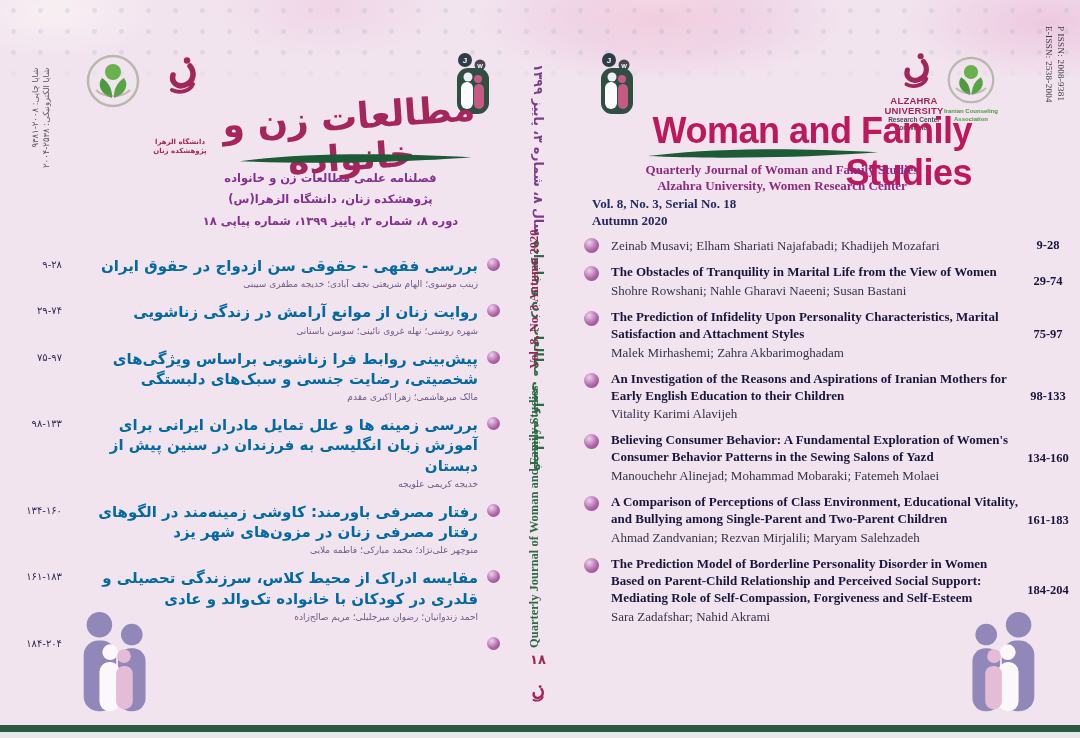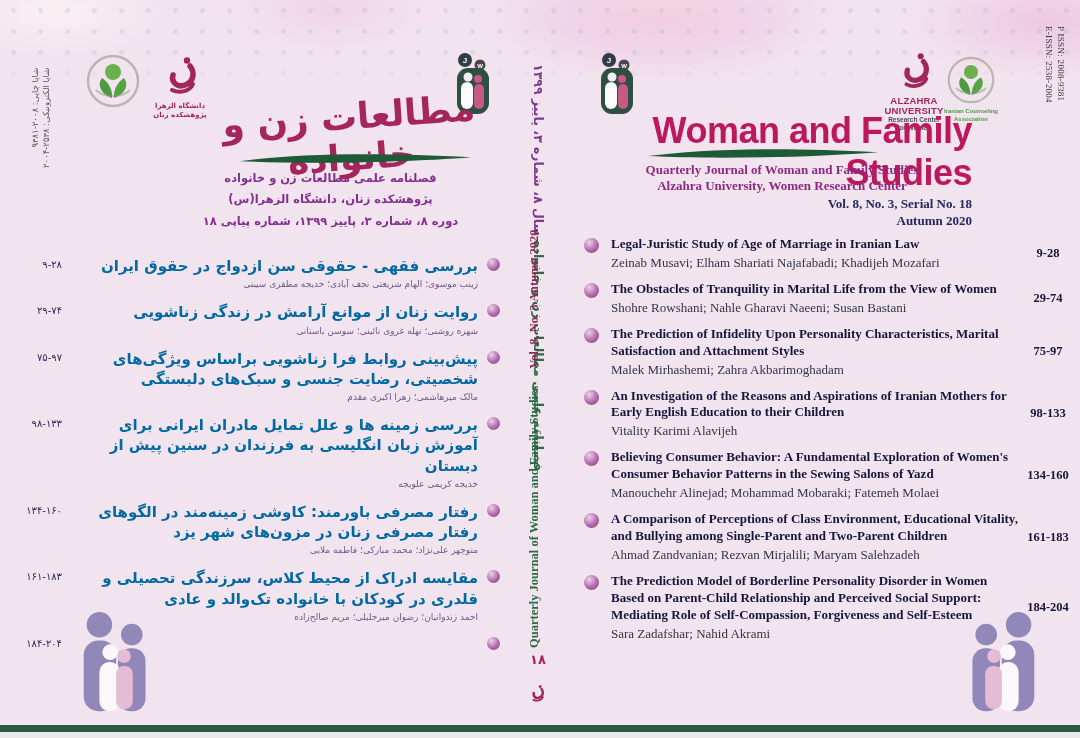--- a/index.html
+++ b/index.html
@@ -71,36 +71,36 @@
   .spine-logo{position:absolute; left:528px; top:684px;}
 
   
   .en-title{
     position:absolute; left:592px; top:110px; width:380px; text-align:right;
     font-family:"Liberation Sans",sans-serif; font-weight:900; font-size:36px; letter-spacing:-.5px;
     color:#be185d;
   }
   .en-subtitle{position:absolute; left:592px; top:162px; width:380px; text-align:center;
     font-weight:bold; font-size:13px; color:#8e2a7e; line-height:1.25;}
-  .en-issue{position:absolute; left:592px; top:196px; width:380px; text-align:right;
+  .en-issue{position:absolute; left:592px; top:196px; width:380px; text-align:left;
     font-weight:bold; font-size:13px; color:#22295f; line-height:1.3;}
   .en-issn{left:1066px; top:26px; transform:rotate(90deg);
     font-family:"Liberation Serif",serif; font-size:9px; color:#3c3c44; line-height:1.3; letter-spacing:.3px;}
   .en-toc{position:absolute; left:584px; top:236px; width:492px; display:flex; flex-direction:column; gap:10px;}
   .en-item{display:flex; align-items:flex-start;}
   .en-item .bullet{width:15px; height:15px; margin-top:2px; margin-right:12px;}
   .en-item-text{flex:1 1 auto;}
   .en-item-title{font-weight:bold; font-size:13px; color:#16163c; line-height:1.3;}
   .en-item-authors{font-size:13px; color:#33334a; margin-top:2px;}
   .en-item-pages{flex:0 0 56px; font-size:12.5px; font-weight:bold; color:#16163c; text-align:center; align-self:center;}
 
   
   .logo{position:absolute;}
   .alz-left-text{font-family:"DejaVu Sans",sans-serif; font-size:7px; color:#a1265a; font-weight:bold;
-    direction:rtl; line-height:1.3;}
+    direction:rtl; line-height:1.3;margin-top:36px;}
   .alz-right{width:72px; text-align:center; font-family:"Liberation Sans",sans-serif;}
   .alz-right .n1{font-size:9.5px; font-weight:700; color:#a1265a; line-height:1.05; letter-spacing:.2px;}
   .alz-right .n2{font-size:6.5px; font-weight:bold; color:#4c4c52; line-height:1.25;}
   .coun-text{font-family:"Liberation Sans",sans-serif; font-size:6px; font-weight:bold; color:#4c9a3f;
     text-align:center; line-height:1.25;}
 </style>
 </head>
 <body>
 
 <div class="cover">
@@ -302,21 +302,20 @@
   </div>
   <div class="en-issue">
     <div>Vol. 8, No. 3, Serial No. 18</div>
     <div>Autumn 2020</div>
   </div>
 
   <div class="en-toc">
     <div class="en-item">
       <span class="bullet"></span>
       <div class="en-item-text">
-        <div class="en-item-title">Legal-Juristic Study of Age of Marriage in Iranian Law</div>
         <div class="en-item-authors">Zeinab Musavi; Elham Shariati Najafabadi; Khadijeh Mozafari</div>
       </div>
       <div class="en-item-pages">9-28</div>
     </div>
     <div class="en-item">
       <span class="bullet"></span>
       <div class="en-item-text">
         <div class="en-item-title">The Obstacles of Tranquility in Marital Life from the View of Women</div>
         <div class="en-item-authors">Shohre Rowshani; Nahle Gharavi Naeeni; Susan Bastani</div>
       </div>

